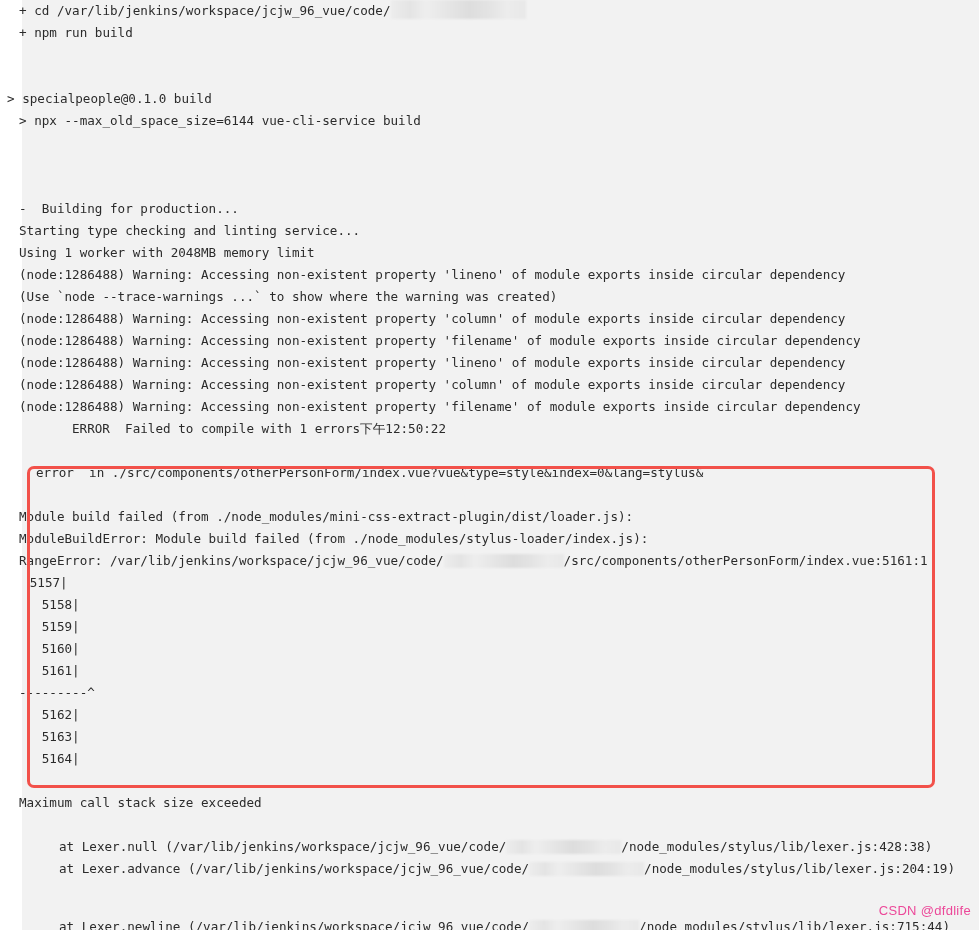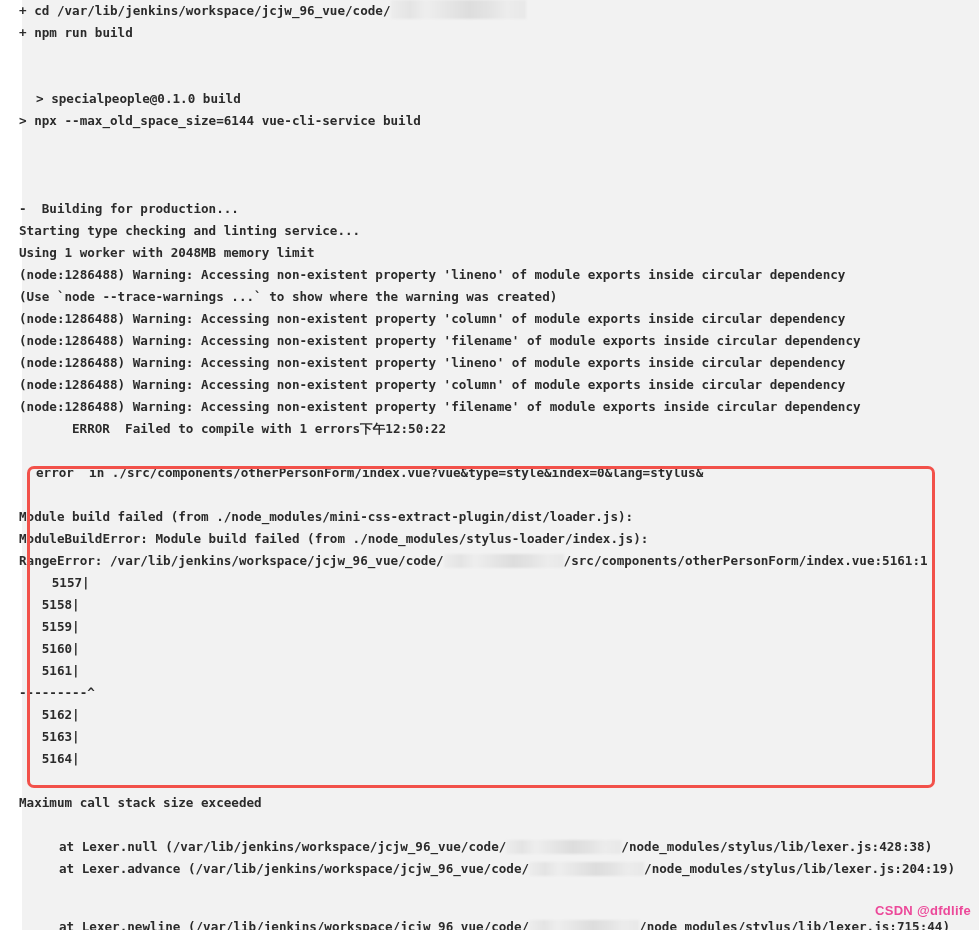--- a/index.html
+++ b/index.html
@@ -15,21 +15,20 @@
     font-family: "DejaVu Sans Mono", "Liberation Mono", monospace;
   }
 
   
   #page {
     position: relative;
     width: 979px;
     height: 930px;
     background: #ffffff;
     overflow: hidden;
-    font-weight: bold;
   }
 
   
   .console-surface {
     position: absolute;
     left: 22px;
     top: 0;
     width: 957px;
     height: 930px;
     background: #f2f2f2;
@@ -116,21 +115,21 @@
 <div id="page">
 
   <div class="console-surface"></div>
   <div class="top-notch"></div>
 
   <div class="log" id="log-container">
       <div class="line" style="padding-left: 19px;"><span class="seg">+ cd /var/lib/jenkins/workspace/jcjw_96_vue/code/</span><span class="redact tall" style="width: 135px;"></span></div>
       <div class="line" style="padding-left: 19px;"><span class="seg">+ npm run build</span></div>
       <div class="line blank" style="padding-left: 19px;"><span class="seg"></span></div>
       <div class="line blank" style="padding-left: 19px;"><span class="seg"></span></div>
-      <div class="line" style="padding-left: 36px;"><span class="seg">&gt; specialpeople@0.1.0 build</span></div>
+      <div class="line" style="padding-left: 7px;"><span class="seg">&gt; specialpeople@0.1.0 build</span></div>
       <div class="line" style="padding-left: 19px;"><span class="seg">&gt; npx --max_old_space_size=6144 vue-cli-service build</span></div>
       <div class="line blank" style="padding-left: 19px;"><span class="seg"></span></div>
       <div class="line blank" style="padding-left: 19px;"><span class="seg"></span></div>
       <div class="line blank" style="padding-left: 19px;"><span class="seg"></span></div>
       <div class="line" style="padding-left: 19px;"><span class="seg">-  Building for production...</span></div>
       <div class="line" style="padding-left: 19px;"><span class="seg">Starting type checking and linting service...</span></div>
       <div class="line" style="padding-left: 19px;"><span class="seg">Using 1 worker with 2048MB memory limit</span></div>
       <div class="line" style="padding-left: 19px;"><span class="seg">(node:1286488) Warning: Accessing non-existent property 'lineno' of module exports inside circular dependency</span></div>
       <div class="line" style="padding-left: 19px;"><span class="seg">(Use `node --trace-warnings ...` to show where the warning was created)</span></div>
       <div class="line" style="padding-left: 19px;"><span class="seg">(node:1286488) Warning: Accessing non-existent property 'column' of module exports inside circular dependency</span></div>
@@ -138,21 +137,21 @@
       <div class="line" style="padding-left: 19px;"><span class="seg">(node:1286488) Warning: Accessing non-existent property 'lineno' of module exports inside circular dependency</span></div>
       <div class="line" style="padding-left: 19px;"><span class="seg">(node:1286488) Warning: Accessing non-existent property 'column' of module exports inside circular dependency</span></div>
       <div class="line" style="padding-left: 19px;"><span class="seg">(node:1286488) Warning: Accessing non-existent property 'filename' of module exports inside circular dependency</span></div>
       <div class="line" style="padding-left: 36px; margin-left: 36px;"><span class="seg">ERROR  Failed to compile with 1 errors下午12:50:22</span></div>
       <div class="line blank" style="padding-left: 19px;"><span class="seg"></span></div>
       <div class="line" style="padding-left: 36px;"><span class="seg">error  in ./src/components/otherPersonForm/index.vue?vue&amp;type=style&amp;index=0&amp;lang=stylus&amp;</span></div>
       <div class="line blank" style="padding-left: 19px;"><span class="seg"></span></div>
       <div class="line" style=""><span class="seg">Module build failed (from ./node_modules/mini-css-extract-plugin/dist/loader.js):</span></div>
       <div class="line" style="padding-left: 19px;"><span class="seg">ModuleBuildError: Module build failed (from ./node_modules/stylus-loader/index.js):</span></div>
       <div class="line" style="padding-left: 19px;"><span class="seg">RangeError: /var/lib/jenkins/workspace/jcjw_96_vue/code/</span><span class="redact" style="width: 120px;"></span><span class="seg">/src/components/otherPersonForm/index.vue:5161:1</span></div>
-      <div class="line" style="padding-left: 29px;"><span class="seg">   5157|</span></div>
+      <div class="line" style="padding-left: 7px;"><span class="seg">   5157|</span></div>
       <div class="line" style="padding-left: 19px;"><span class="seg">   5158|</span></div>
       <div class="line" style="padding-left: 19px;"><span class="seg">   5159|</span></div>
       <div class="line" style="padding-left: 19px;"><span class="seg">   5160|</span></div>
       <div class="line" style="padding-left: 19px;"><span class="seg">   5161|</span></div>
       <div class="line" style="padding-left: 19px;"><span class="seg">---------^</span></div>
       <div class="line" style="padding-left: 19px;"><span class="seg">   5162|</span></div>
       <div class="line" style="padding-left: 19px;"><span class="seg">   5163|</span></div>
       <div class="line" style="padding-left: 19px;"><span class="seg">   5164|</span></div>
       <div class="line blank" style="padding-left: 19px;"><span class="seg"></span></div>
       <div class="line" style="padding-left: 19px;"><span class="seg">Maximum call stack size exceeded</span></div>

